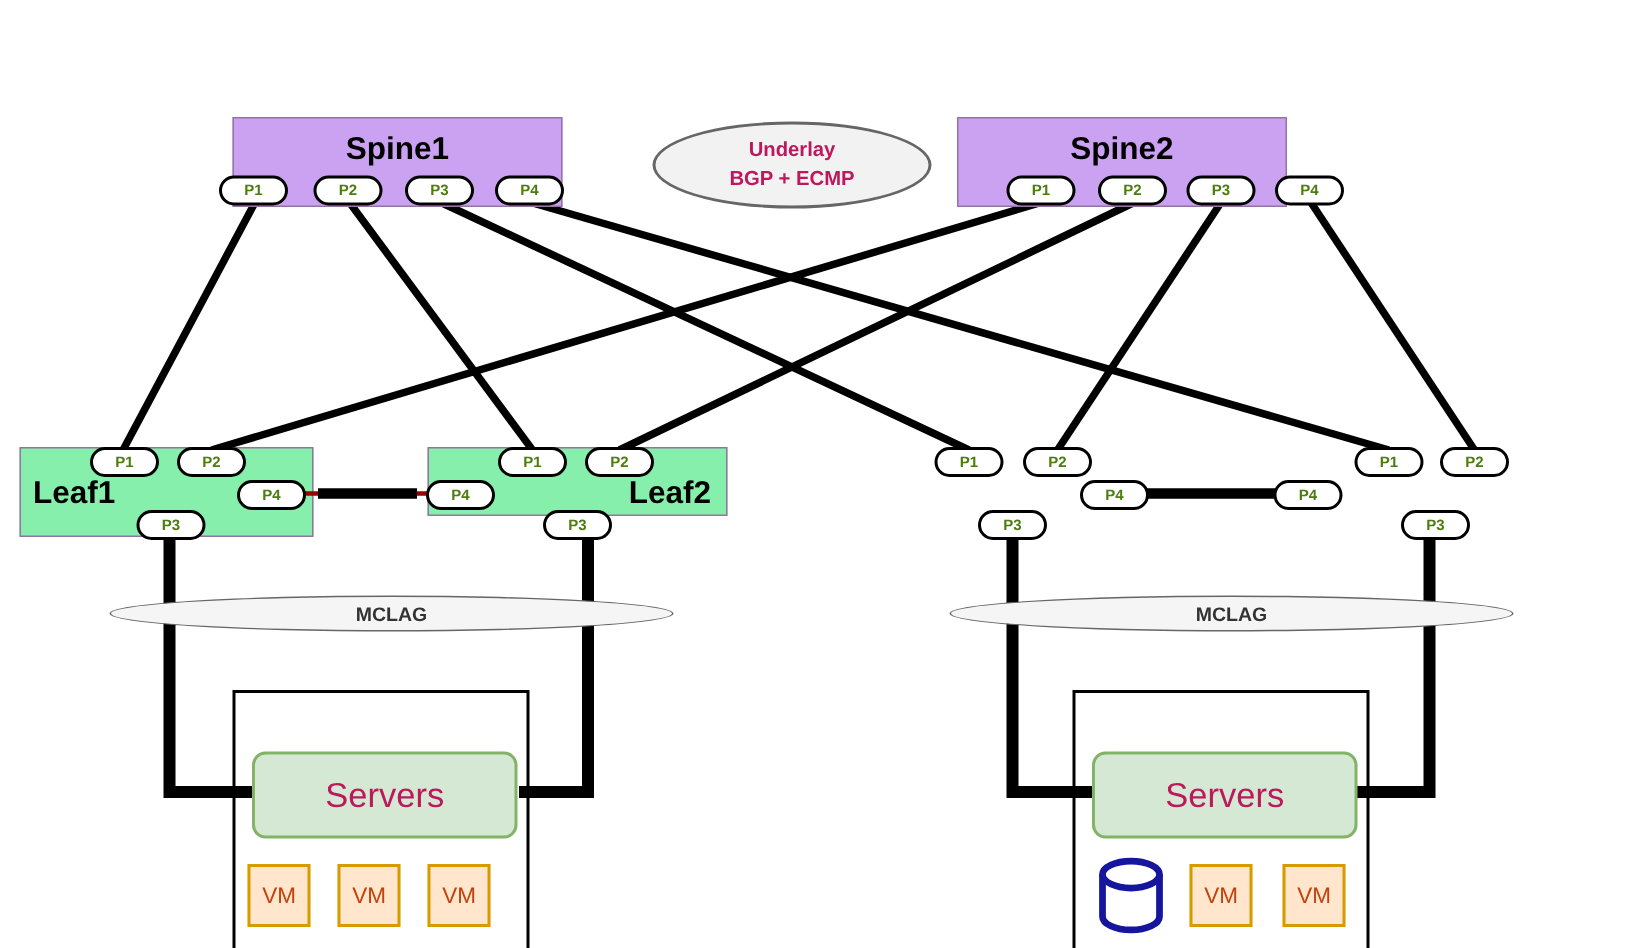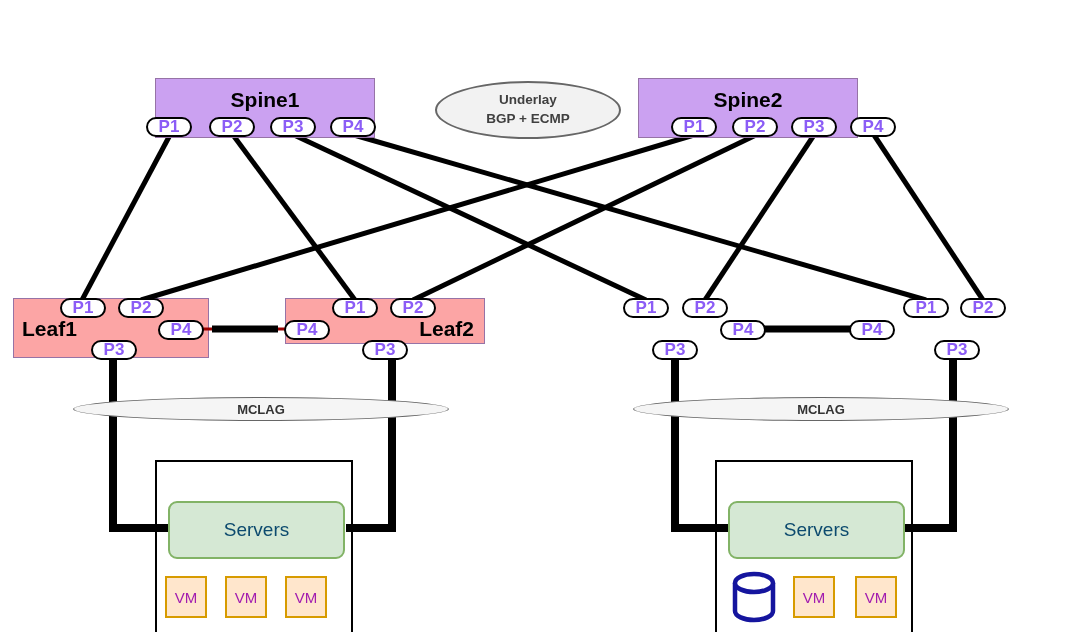--- a/index.html
+++ b/index.html
@@ -13,57 +13,57 @@
   #overlay-layer{z-index:30;}
   .node{position:absolute;box-sizing:border-box;}
   .spine{
     background:#CBA1F1;border:1.5px solid #9673A6;z-index:10;
   }
   .spine-title{
     position:absolute;left:0;right:0;top:9px;text-align:center;
     font-size:21px;font-weight:bold;color:#000;
   }
   .leaf{
-    background:#fca5a5;border:1.5px solid #9673A6;z-index:10;
+    background:#86efac;border:1.5px solid #9673A6;z-index:10;
   }
   .leaf-title{
     position:absolute;top:18px;font-size:21px;font-weight:bold;color:#000;
   }
   .leaf-title.tleft{left:8px;}
   .leaf-title.tright{right:10px;}
   .port{
     position:absolute;width:46px;height:20px;z-index:50;box-sizing:border-box;
     background:#FFFFFF;border:2.5px solid #000;border-radius:10px;
     display:flex;align-items:center;justify-content:center;
-    font-size:17px;font-weight:bold;color:#8b5cf6;
+    font-size:10px;font-weight:bold;color:#4d7c0f;
   }
   .cloud-ellipse{
     position:absolute;background:#F2F2F2;border:2px solid #666666;border-radius:50%;
     z-index:40;display:flex;flex-direction:column;align-items:center;justify-content:center;
     text-align:center;
   }
-  .cloud-ellipse .ctext{font-size:13.5px;font-weight:bold;color:#404040;line-height:1.4;}
+  .cloud-ellipse .ctext{font-size:13.5px;font-weight:bold;color:#be185d;line-height:1.4;}
   .mclag-ellipse{
     position:absolute;background:#F5F5F5;border:1.5px solid #666666;border-radius:50%;
     z-index:40;display:flex;align-items:center;justify-content:center;
   }
   .mclag-ellipse .mtext{font-size:13px;font-weight:bold;color:#333333;}
   .server-outer{
     position:absolute;border:2px solid #000;background:transparent;z-index:10;box-sizing:border-box;
   }
   .servers-box{
     position:absolute;background:#D5E8D4;border:2px solid #82B366;border-radius:9px;
     z-index:40;display:flex;align-items:center;justify-content:center;box-sizing:border-box;
   }
-  .servers-box .stext{font-size:19px;color:#0c4a6e;}
+  .servers-box .stext{font-size:23px;color:#be185d;}
   .vm-box{
     position:absolute;width:42px;height:42px;background:#FFE6CC;border:2px solid #D79B00;
     z-index:40;display:flex;align-items:center;justify-content:center;box-sizing:border-box;
   }
-  .vm-box .vtext{font-size:15px;color:#a21caf;}
+  .vm-box .vtext{font-size:15px;color:#c2410c;}
   .db-icon{position:absolute;z-index:40;}
 </style>
 </head>
 <body>
 
 <div class="canvas">
 
   <svg id="link-layer" class="layer" width="1086" height="632">
     <line x1="170" y1="95" x2="82" y2="260" stroke="#000" stroke-width="5"></line>
     <line x1="233" y1="95" x2="355" y2="260" stroke="#000" stroke-width="5"></line>

